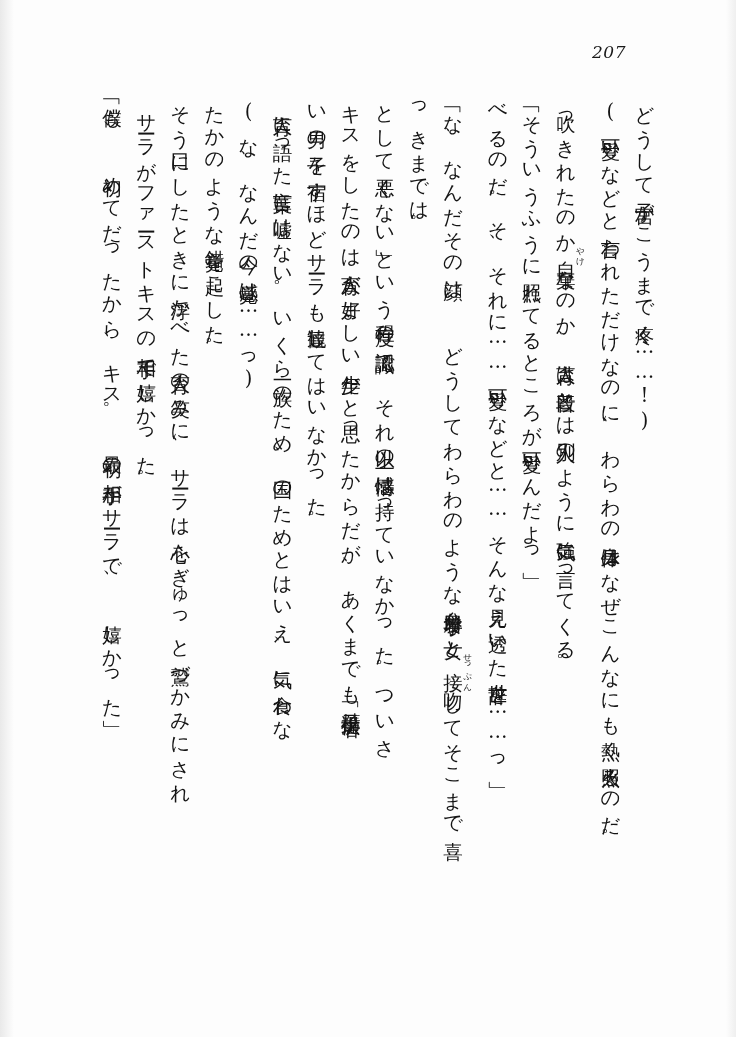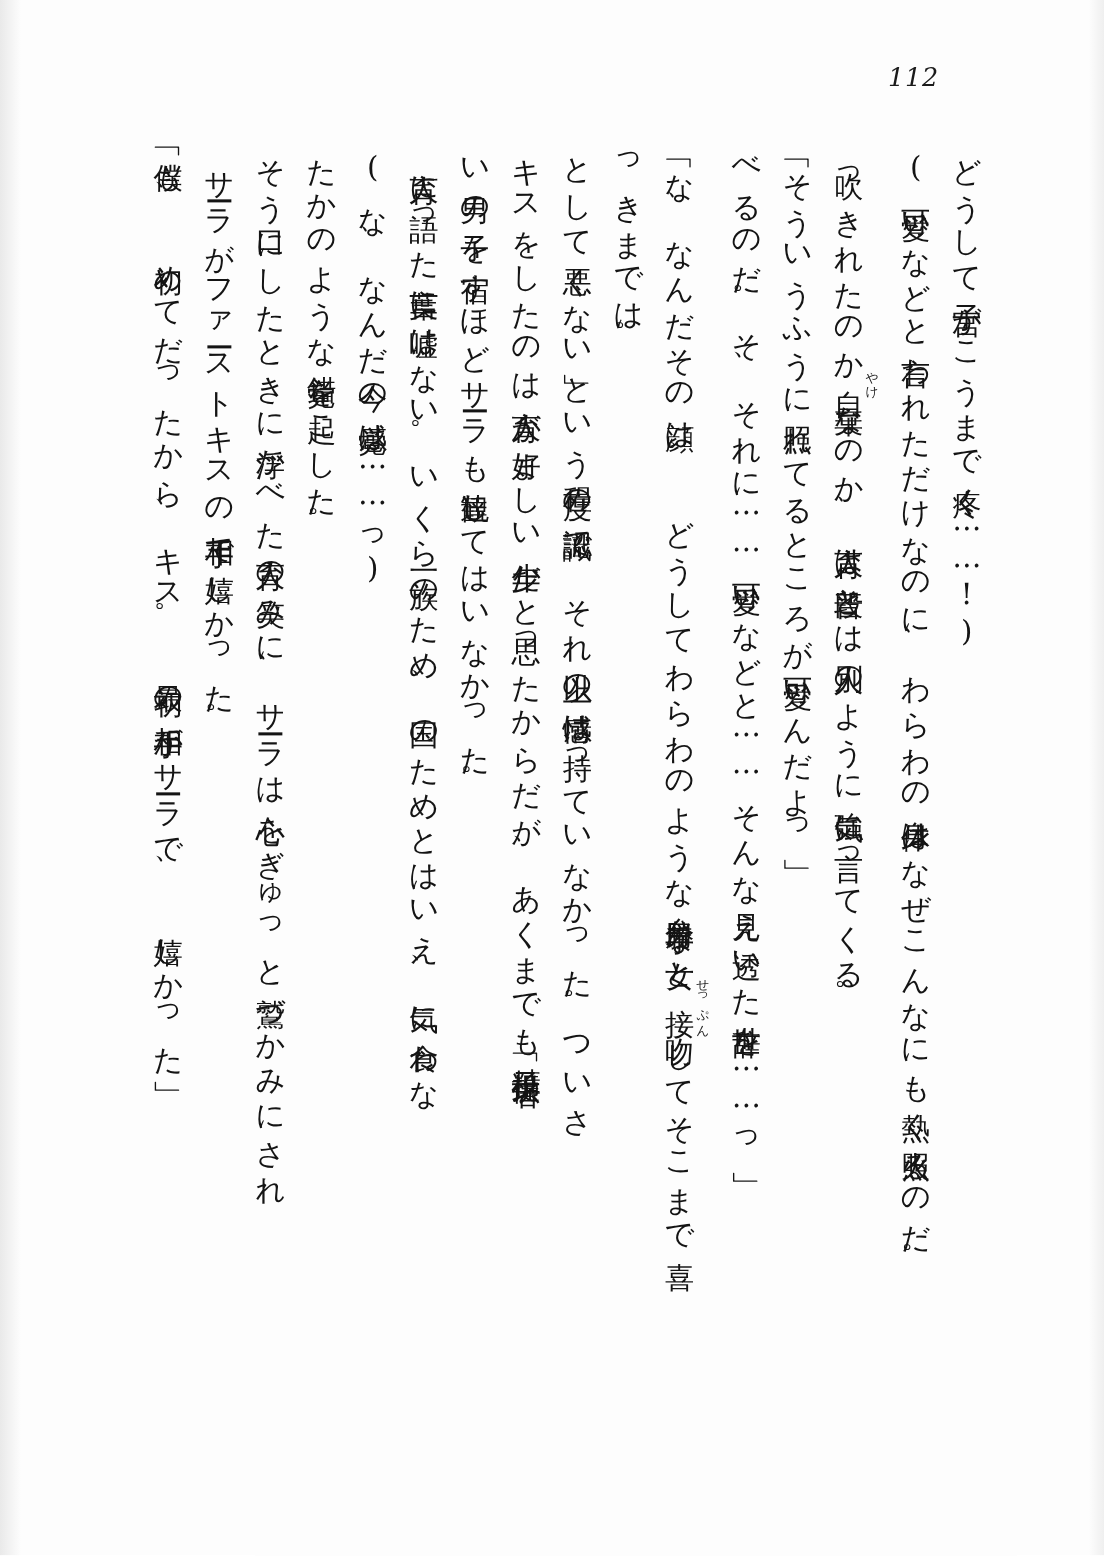--- a/index.html
+++ b/index.html
@@ -80,21 +80,21 @@
     letter-spacing: 0px;
     color: #222;
     font-family: "DejaVu Serif", "Liberation Serif", serif;
   }
 </style>
 </head>
 <body>
 
 <div class="page">
 
-  <div class="page-number">112</div>
+  <div class="page-number">207</div>
 
   <div class="text-block">
 
     <div class="line">「僕も、　初めてだったから、キス。　最初の相手がサーラで、　嬉しかった」</div>
     <div class="line ind">サーラがファーストキスの相手で嬉しかった。</div>
     <div class="line">そう口にしたときに浮かべた育人の笑みに、サーラは心をぎゅっと鷲づかみにされ</div>
     <div class="line">たかのような錯覚を起こした。</div>
     <div class="line ind">(な、なんだ今の感覚は……っ)</div>
     <div class="line ind">育人に語った言葉に嘘はない。いくら一族のため、国のためとはいえ、気に食わな</div>
     <div class="line">い男の子を宿すほどサーラも達観してはいなかった。</div>

